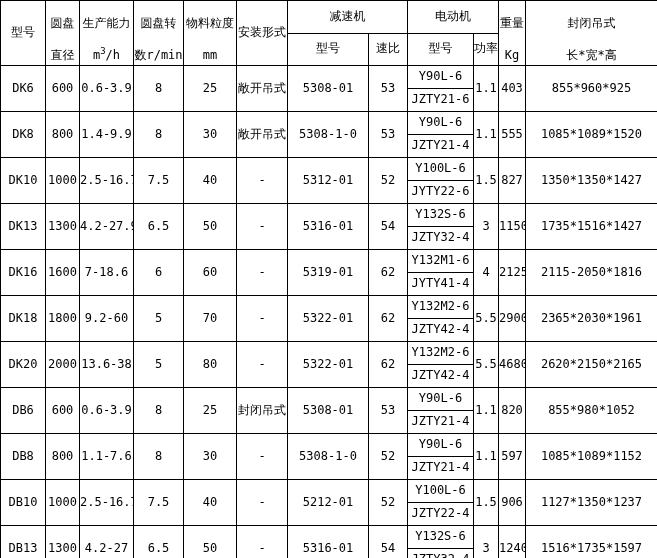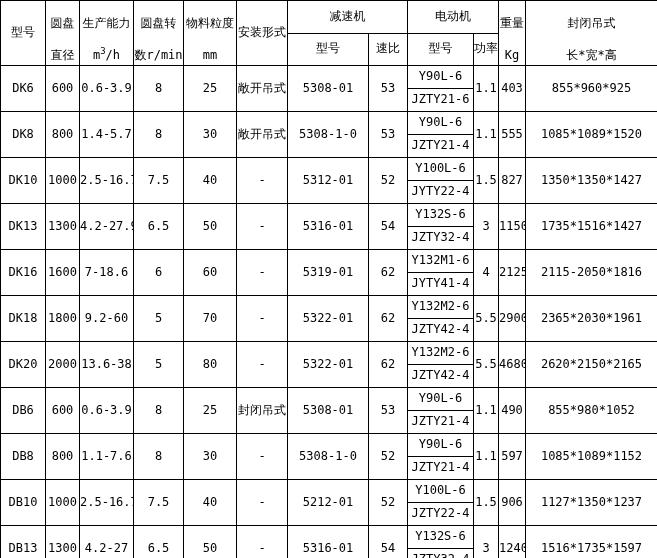--- a/index.html
+++ b/index.html
@@ -97,21 +97,21 @@
     <td rowspan="2">403</td>
     <td rowspan="2">855*960*925</td>
   </tr>
   <tr>
     <td>JZTY21-6</td>
   </tr>
 
   <tr>
     <td rowspan="2">DK8</td>
     <td rowspan="2">800</td>
-    <td rowspan="2">1.4-5.7</td>
+    <td rowspan="2">1.4-9.9</td>
     <td rowspan="2">8</td>
     <td rowspan="2">30</td>
     <td rowspan="2">敞开吊式</td>
     <td rowspan="2">5308-1-0</td>
     <td rowspan="2">53</td>
     <td>Y90L-6</td>
     <td rowspan="2">1.1</td>
     <td rowspan="2">555</td>
     <td rowspan="2">1085*1089*1520</td>
   </tr>
@@ -127,21 +127,21 @@
     <td rowspan="2">40</td>
     <td rowspan="2">-</td>
     <td rowspan="2">5312-01</td>
     <td rowspan="2">52</td>
     <td>Y100L-6</td>
     <td rowspan="2">1.5</td>
     <td rowspan="2">827</td>
     <td rowspan="2">1350*1350*1427</td>
   </tr>
   <tr>
-    <td>JYTY22-4</td>
+    <td>JYTY22-6</td>
   </tr>
 
   <tr>
     <td rowspan="2">DK13</td>
     <td rowspan="2">1300</td>
     <td rowspan="2">4.2-27.9</td>
     <td rowspan="2">6.5</td>
     <td rowspan="2">50</td>
     <td rowspan="2">-</td>
     <td rowspan="2">5316-01</td>
@@ -213,21 +213,21 @@
     <td rowspan="2">DB6</td>
     <td rowspan="2">600</td>
     <td rowspan="2">0.6-3.9</td>
     <td rowspan="2">8</td>
     <td rowspan="2">25</td>
     <td rowspan="2">封闭吊式</td>
     <td rowspan="2">5308-01</td>
     <td rowspan="2">53</td>
     <td>Y90L-6</td>
     <td rowspan="2">1.1</td>
-    <td rowspan="2">490</td>
+    <td rowspan="2">820</td>
     <td rowspan="2">855*980*1052</td>
   </tr>
   <tr>
     <td>JZTY21-4</td>
   </tr>
 
   <tr>
     <td rowspan="2">DB8</td>
     <td rowspan="2">800</td>
     <td rowspan="2">1.1-7.6</td>

